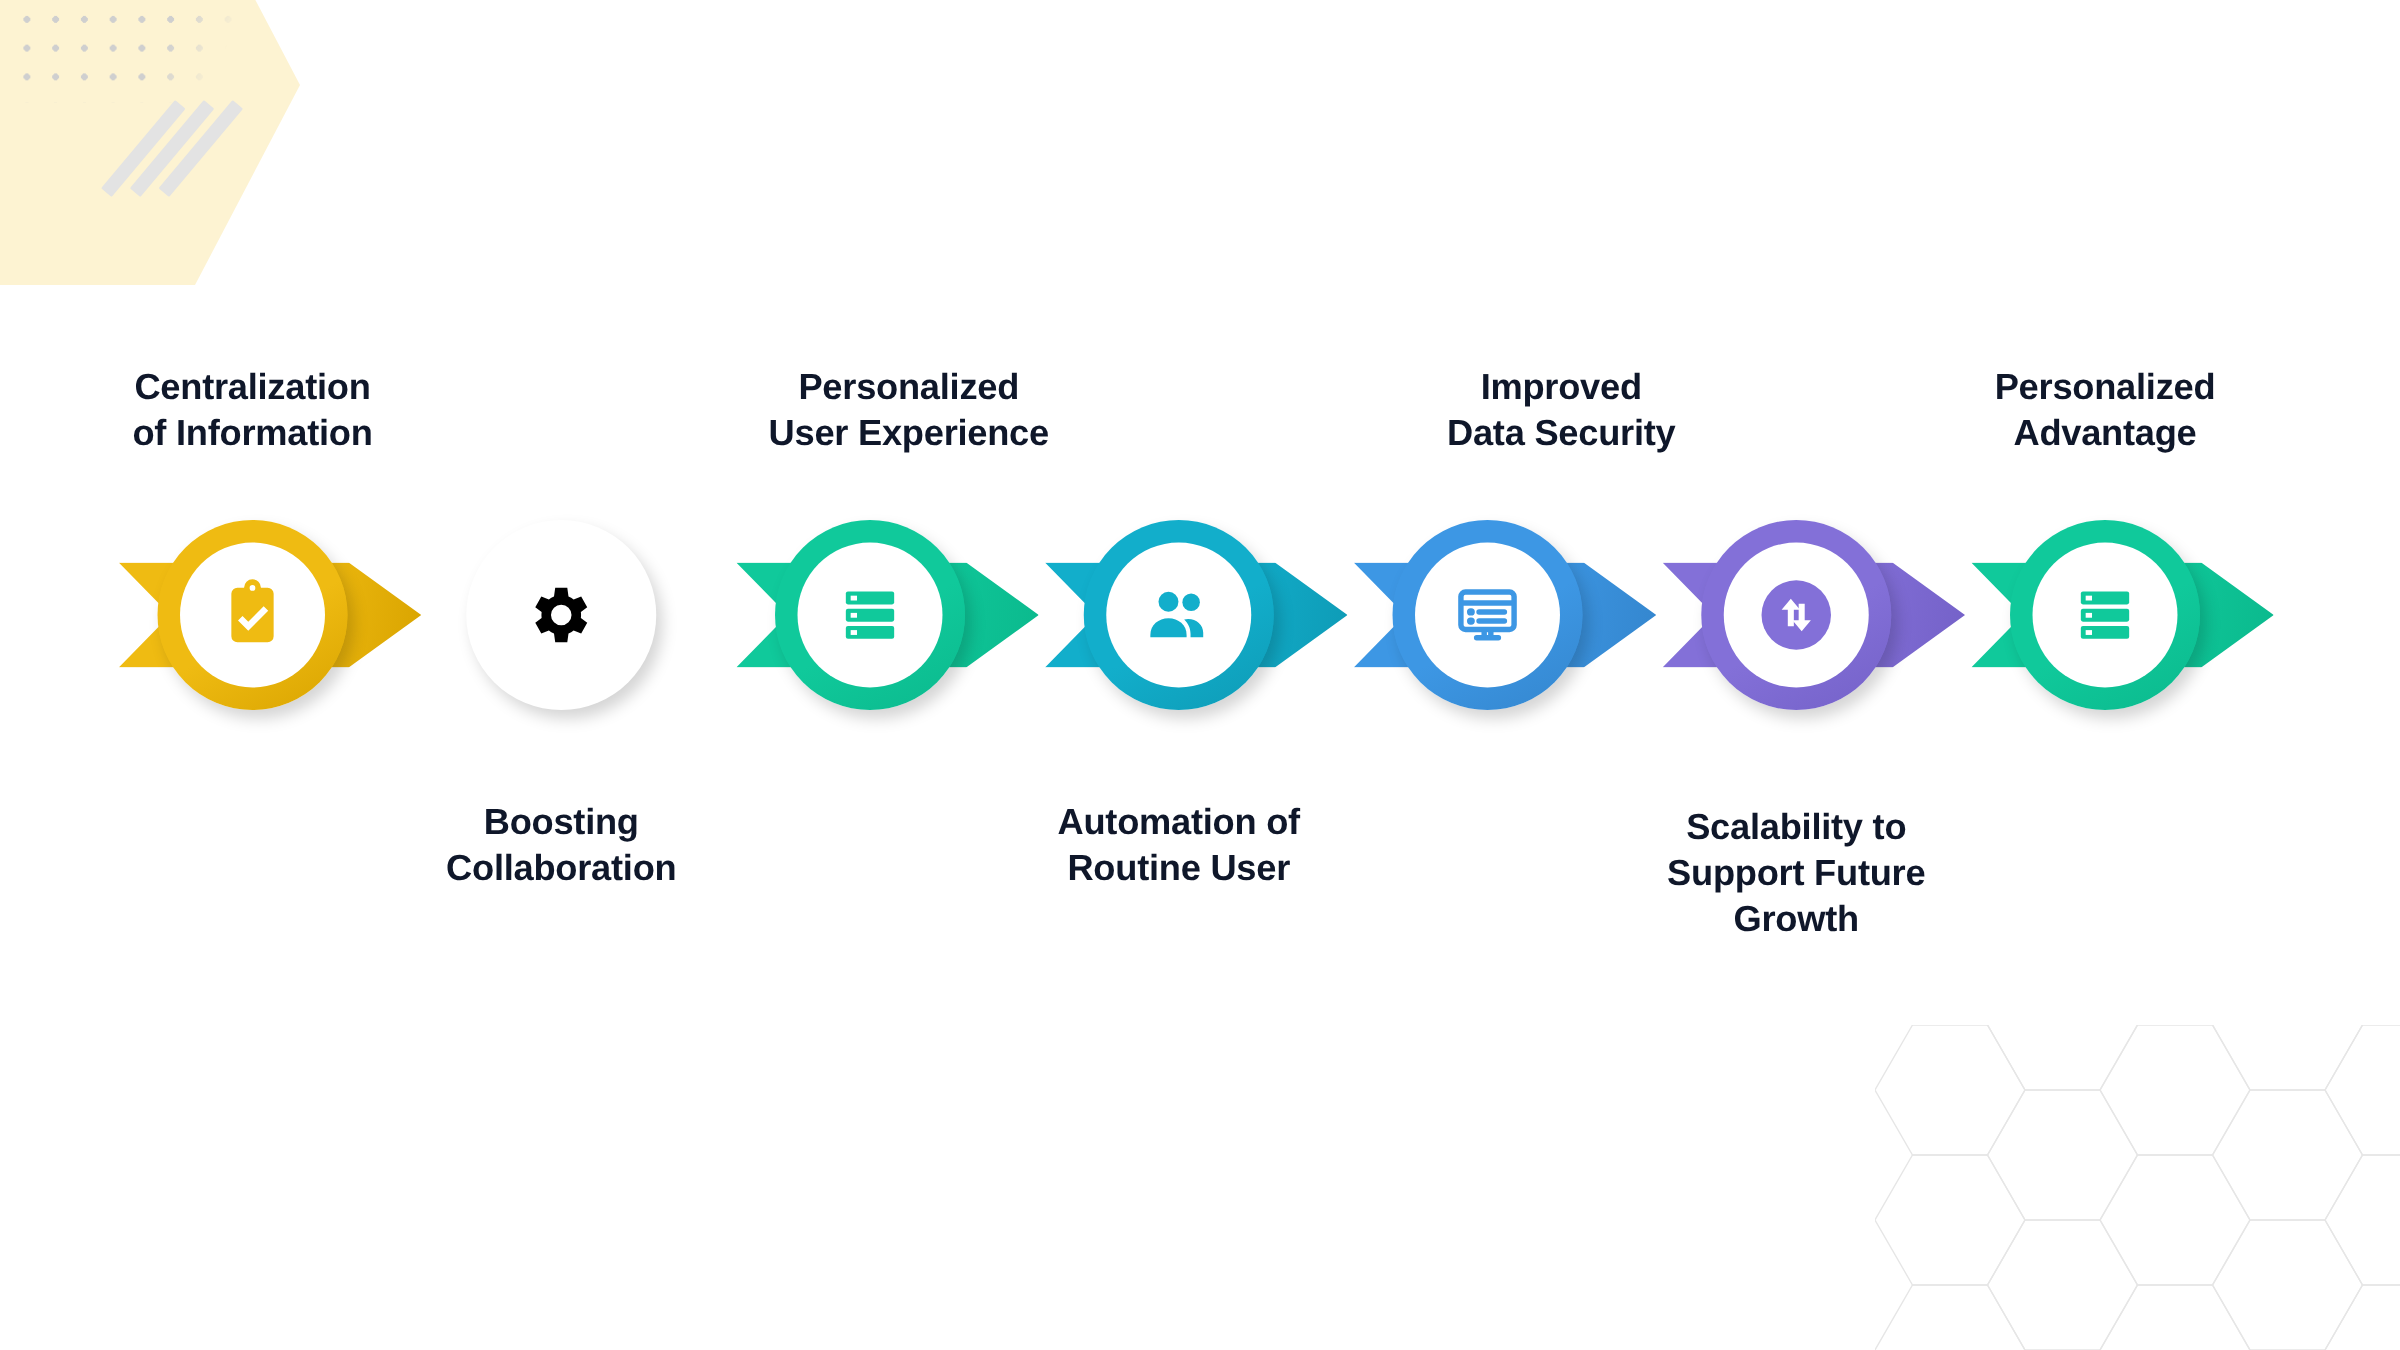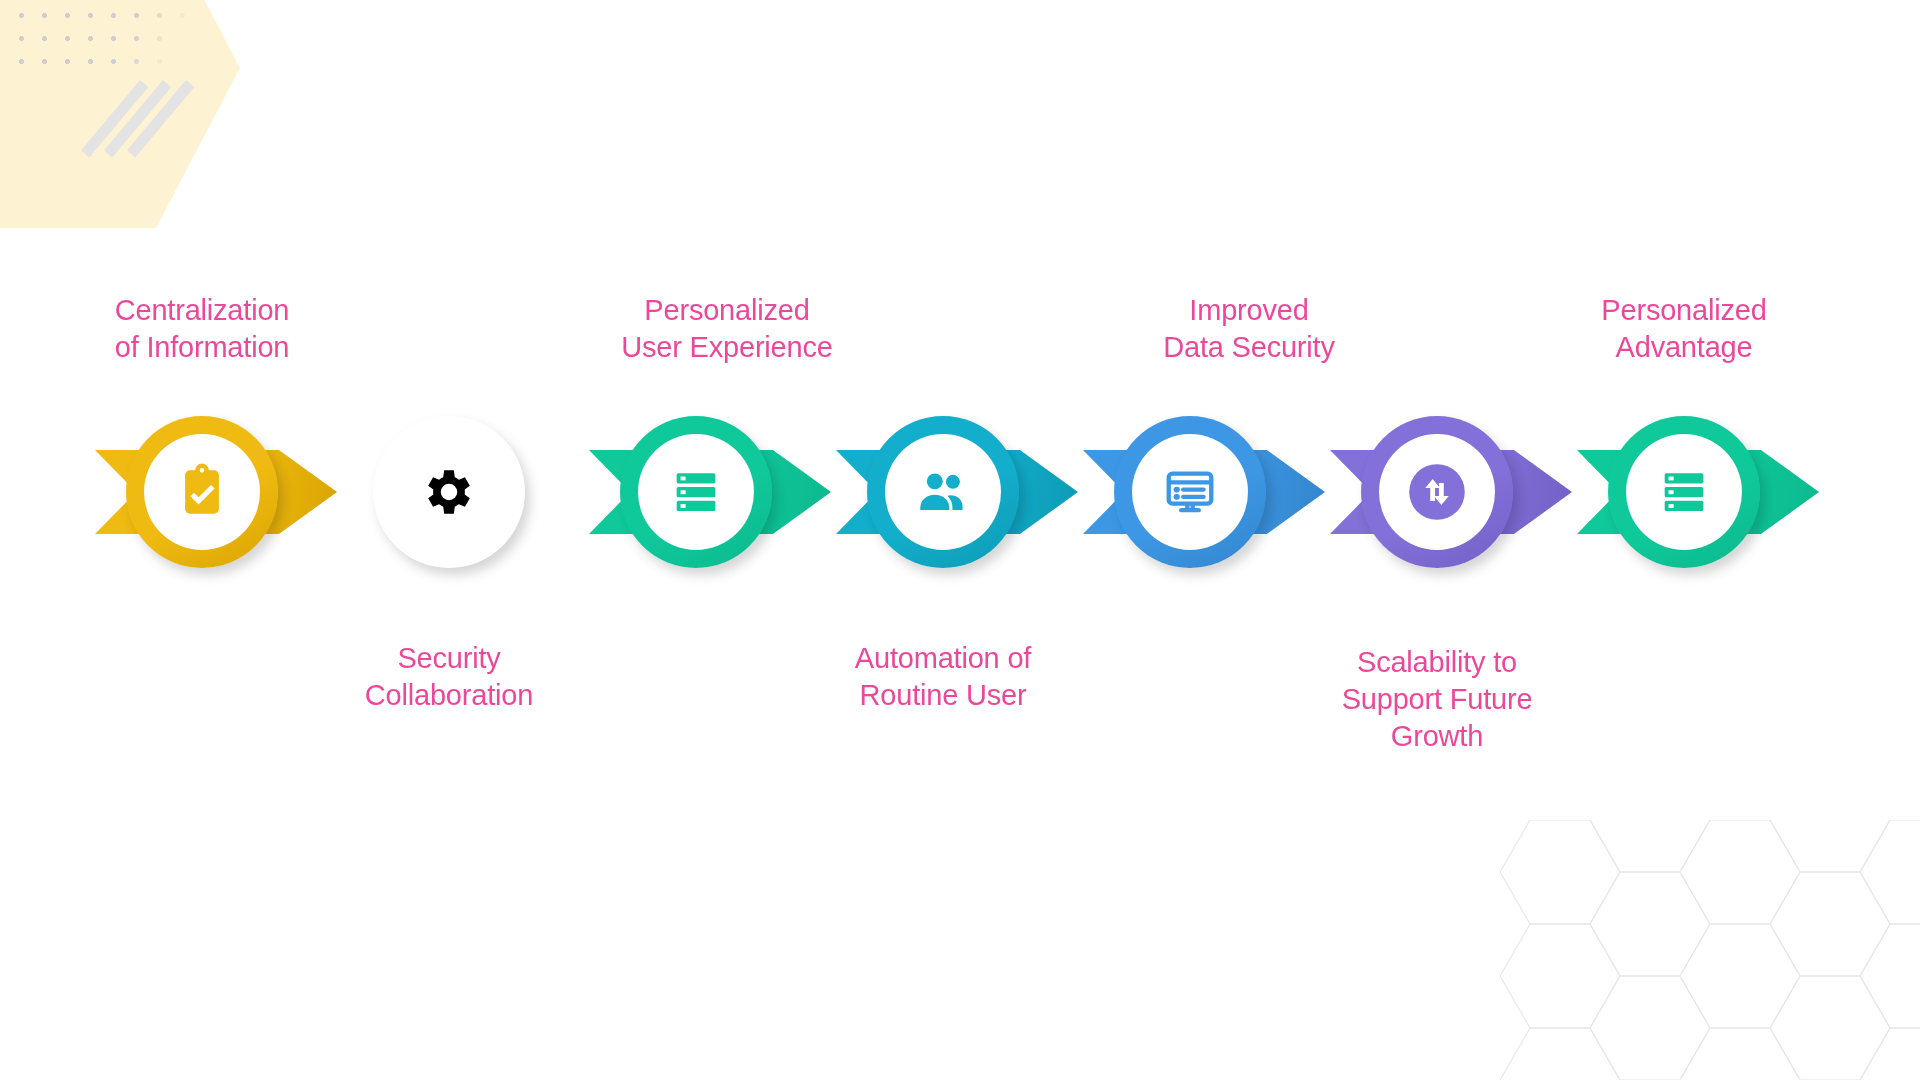--- a/index.html
+++ b/index.html
@@ -48,21 +48,21 @@
     display:flex;align-items:center;justify-content:center;
   }
   .badge-inner{
     border-radius:50%;background:#ffffff;
     display:flex;align-items:center;justify-content:center;
   }
   .badge-inner svg{display:block;}
 
   .caption{
     position:absolute;text-align:center;
-    font-weight:normal;color:#ec4899;
+    font-weight:bold;color:#0f172a;
     font-size:29px;line-height:1.28;
     letter-spacing:-0.2px;
     white-space:pre-line;
   }
 </style>
 </head>
 <body>
 
 <div id="deco-top-left"></div>
 <div id="deco-dots"></div>
@@ -117,21 +117,21 @@
       <div class="chevron" style="left: 342px; top: 450px; width: 242px; height: 84px; clip-path: polygon(0% 0%, 76% 0%, 100% 50%, 76% 100%, 0% 100%, 17% 50%); filter: drop-shadow(rgba(0, 0, 0, 0.14) 4px 5px 6px);"></div>
       <div class="badge-ring" style="left: 373px; top: 416px; width: 152px; height: 152px; box-shadow: rgba(0, 0, 0, 0.17) 5px 7px 12px;">
         <div class="badge-inner" style="width: 116px; height: 116px;">
           <span>
             <svg viewBox="0 0 24 24" width="58" height="58" fill="#8CC council">
         <path d="M19.4 13a7.6 7.6 0 0 0 0-2l2.1-1.6-2-3.5-2.5 1a7.7 7.7 0 0 0-1.7-1L14.9 3h-4l-.4 2.9c-.6.25-1.2.58-1.7 1l-2.5-1-2 3.5L6.4 11a7.6 7.6 0 0 0 0 2l-2.1 1.6 2 3.5 2.5-1c.5.42 1.1.75 1.7 1l.4 2.9h4l.4-2.9c.6-.25 1.2-.58 1.7-1l2.5 1 2-3.5zM12.9 15.4a3.4 3.4 0 1 1 0-6.8 3.4 3.4 0 0 1 0 6.8z" transform="translate(-0.9,0)"></path>
       </svg>
           </span>
         </div>
       </div>
-      <div class="caption" style="left: 294px; width: 310px; top: 640px;">Security
+      <div class="caption" style="left: 294px; width: 310px; top: 640px;">Boosting
 Collaboration</div>
     </div>
     <div class="step">
       <div class="chevron" style="left: 589px; top: 450px; width: 242px; height: 84px; background: linear-gradient(100deg, rgb(16, 201, 155) 0%, rgb(16, 201, 155) 58%, rgb(11, 185, 141) 100%); clip-path: polygon(0% 0%, 76% 0%, 100% 50%, 76% 100%, 0% 100%, 17% 50%); filter: drop-shadow(rgba(0, 0, 0, 0.14) 4px 5px 6px);"></div>
       <div class="badge-ring" style="left: 620px; top: 416px; width: 152px; height: 152px; background: linear-gradient(150deg, rgb(16, 201, 155) 0%, rgb(16, 201, 155) 55%, rgb(11, 185, 141) 100%); box-shadow: rgba(0, 0, 0, 0.17) 5px 7px 12px;">
         <div class="badge-inner" style="width: 116px; height: 116px;">
           <span>
             <svg viewBox="0 0 24 24" width="58" height="58" fill="#10C99B">
         <rect x="4" y="4.2" width="16" height="4.3" rx="0.7"></rect>
         <rect x="4" y="9.9" width="16" height="4.3" rx="0.7"></rect>

